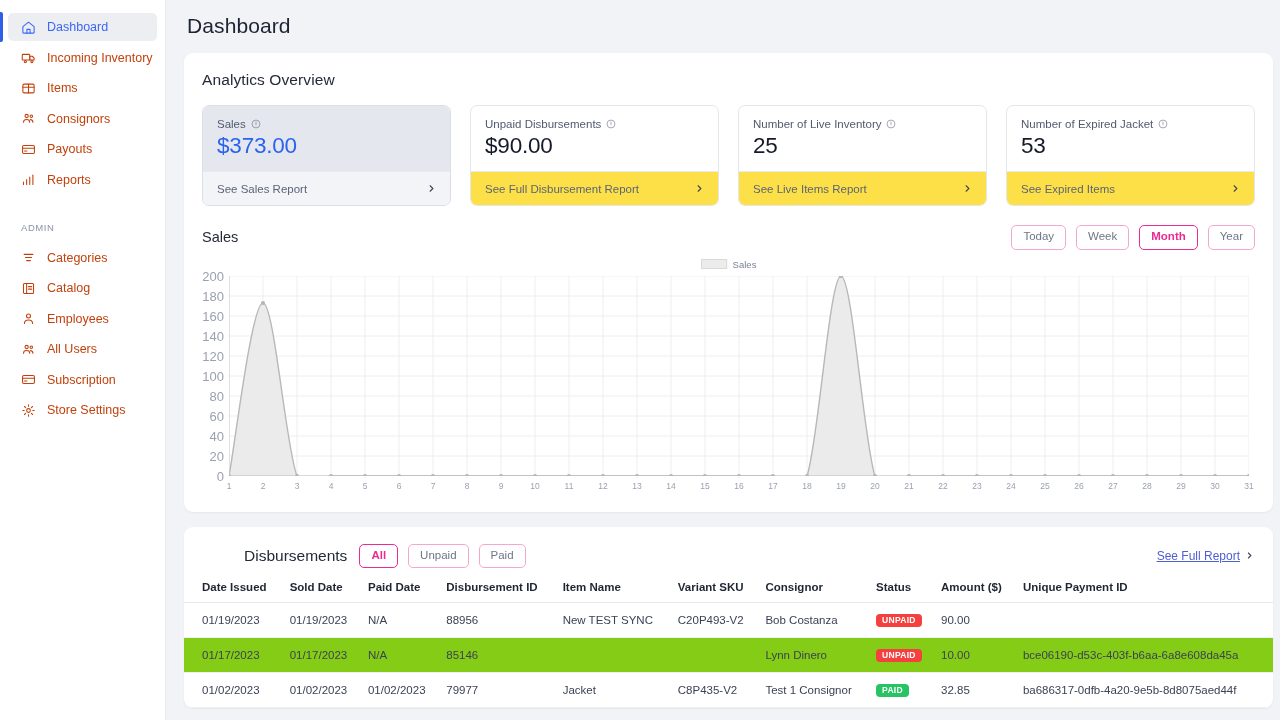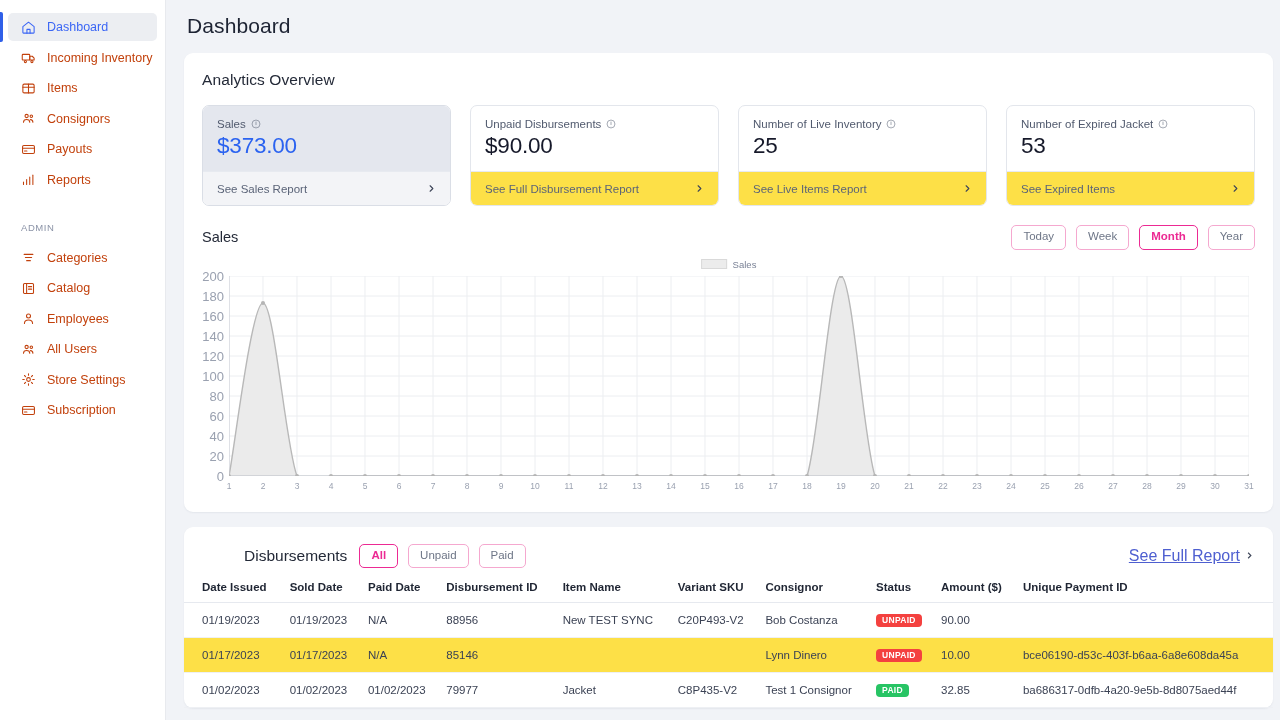--- a/index.html
+++ b/index.html
@@ -161,35 +161,35 @@
 
   
   .disb-head {
     display: flex; align-items: center;
     padding: 17px 18px 0 18px;
     margin-left: 42px;
   }
   .disb-title { font-size: 15.5px; color: #242a38; margin-right: 12px; }
   .disb-link {
     margin-left: auto;
-    font-size: 16px; color: #4e5fd0; text-decoration: underline;
+    font-size: 12px; color: #4e5fd0; text-decoration: underline;
     display: flex; align-items: center; gap: 4px; cursor: pointer;
   }
   table { width: 100%; border-collapse: collapse; margin-top: 13px; }
   th {
     text-align: left; font-size: 11.5px; color: #1f2533; font-weight: bold;
     padding: 0 6px 9px 6px; white-space: nowrap;
   }
   thead tr { border-bottom: 1px solid #e6e9ef; }
   td {
     font-size: 11.5px; color: #3b4254;
     padding: 10px 6px 10px 6px; white-space: nowrap;
   }
   tbody tr { border-bottom: 1px solid #eef0f4; }
-  tbody tr.alt { background: #fde047; }
+  tbody tr.alt { background: #84cc16; }
   th:first-child, td:first-child { padding-left: 18px; }
   .badge {
     display: inline-block; border-radius: 4px;
     font-size: 8.5px; font-weight: bold; color: #fff;
     padding: 2.5px 6px 2.5px 6px; letter-spacing: .3px;
     line-height: 1;
   }
   .badge.unpaid { background: #f4413f; }
   .badge.paid { background: #27c464; }
 </style>
@@ -303,35 +303,35 @@
               <circle cx="16.5" cy="8.5" r="2"></circle>
               <path d="M4 18c0-2.8 2.2-4.5 5-4.5s5 1.7 5 4.5"></path>
               <path d="M15 13.8c2.4.2 4 1.8 4 4.2"></path>
             </svg>
           </span>
           <span class="nav-label">All Users</span>
         </div>
         <div class="nav-item">
           <span class="nav-ico">
             <svg viewBox="0 0 24 24" fill="none" stroke="currentColor" stroke-width="1.7" stroke-linecap="round" stroke-linejoin="round">
-              <circle cx="12" cy="12" r="3"></circle>
-              <path d="M12 2.8v2.4M12 18.8v2.4M2.8 12h2.4M18.8 12h2.4M5.6 5.6l1.7 1.7M16.7 16.7l1.7 1.7M18.4 5.6l-1.7 1.7M7.3 16.7l-1.7 1.7"></path>
-            </svg>
-          </span>
-          <span class="nav-label">Store Settings</span>
-        </div>
-        <div class="nav-item">
-          <span class="nav-ico">
-            <svg viewBox="0 0 24 24" fill="none" stroke="currentColor" stroke-width="1.7" stroke-linecap="round" stroke-linejoin="round">
               <rect x="2.5" y="5.5" width="19" height="13" rx="2"></rect>
               <path d="M2.5 10h19"></path>
               <path d="M5.5 14.5h4"></path>
             </svg>
           </span>
           <span class="nav-label">Subscription</span>
+        </div>
+        <div class="nav-item">
+          <span class="nav-ico">
+            <svg viewBox="0 0 24 24" fill="none" stroke="currentColor" stroke-width="1.7" stroke-linecap="round" stroke-linejoin="round">
+              <circle cx="12" cy="12" r="3"></circle>
+              <path d="M12 2.8v2.4M12 18.8v2.4M2.8 12h2.4M18.8 12h2.4M5.6 5.6l1.7 1.7M16.7 16.7l1.7 1.7M18.4 5.6l-1.7 1.7M7.3 16.7l-1.7 1.7"></path>
+            </svg>
+          </span>
+          <span class="nav-label">Store Settings</span>
         </div>
       </div>
   </nav>
 
   <div class="main">
 
     <div class="page-title">Dashboard</div>
 
     <section class="card">
       <div class="card-title">Analytics Overview</div>

